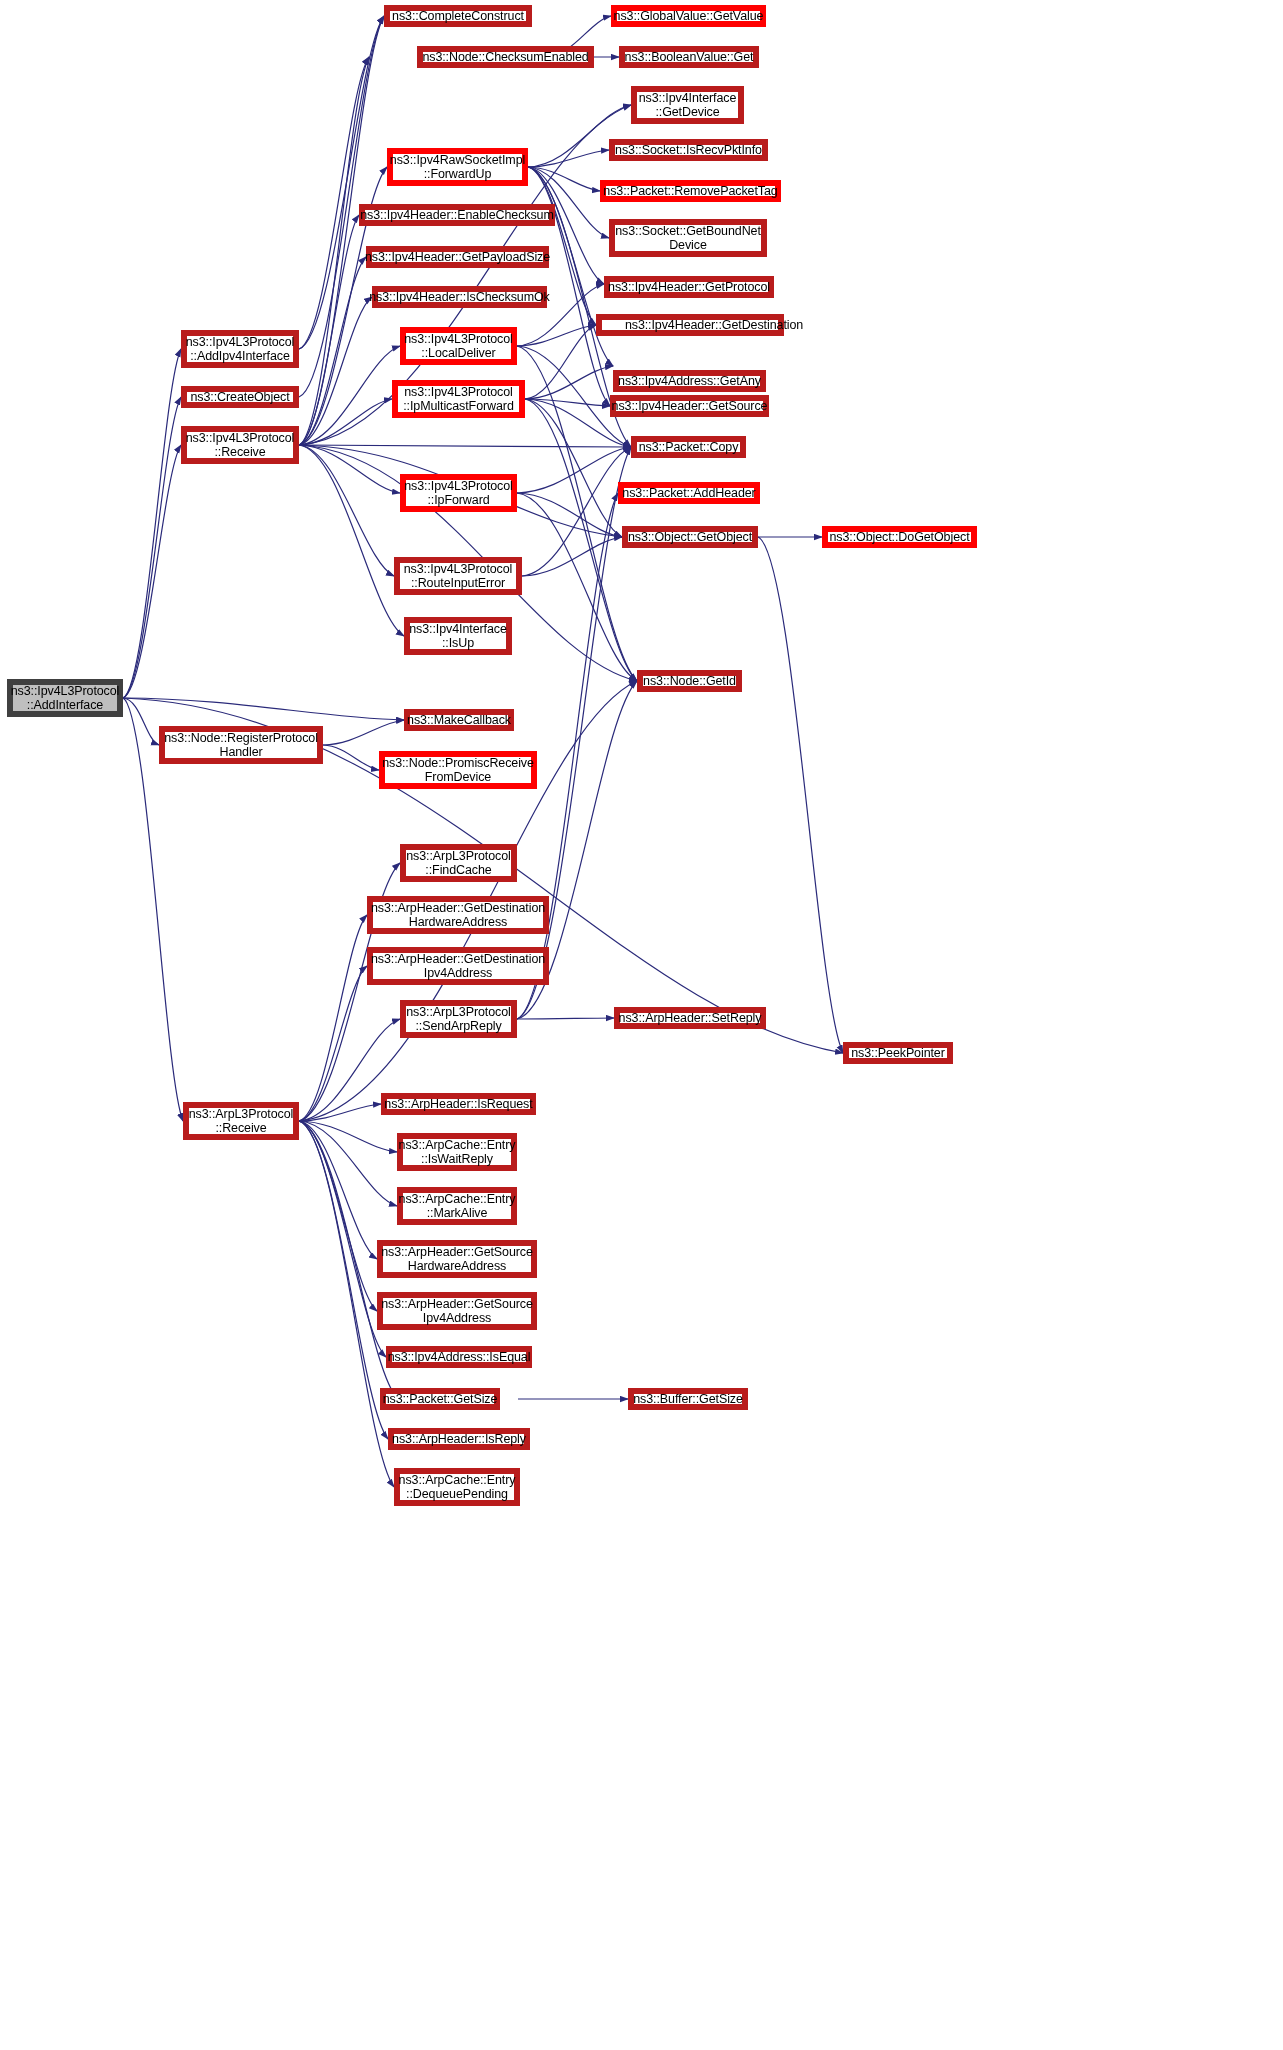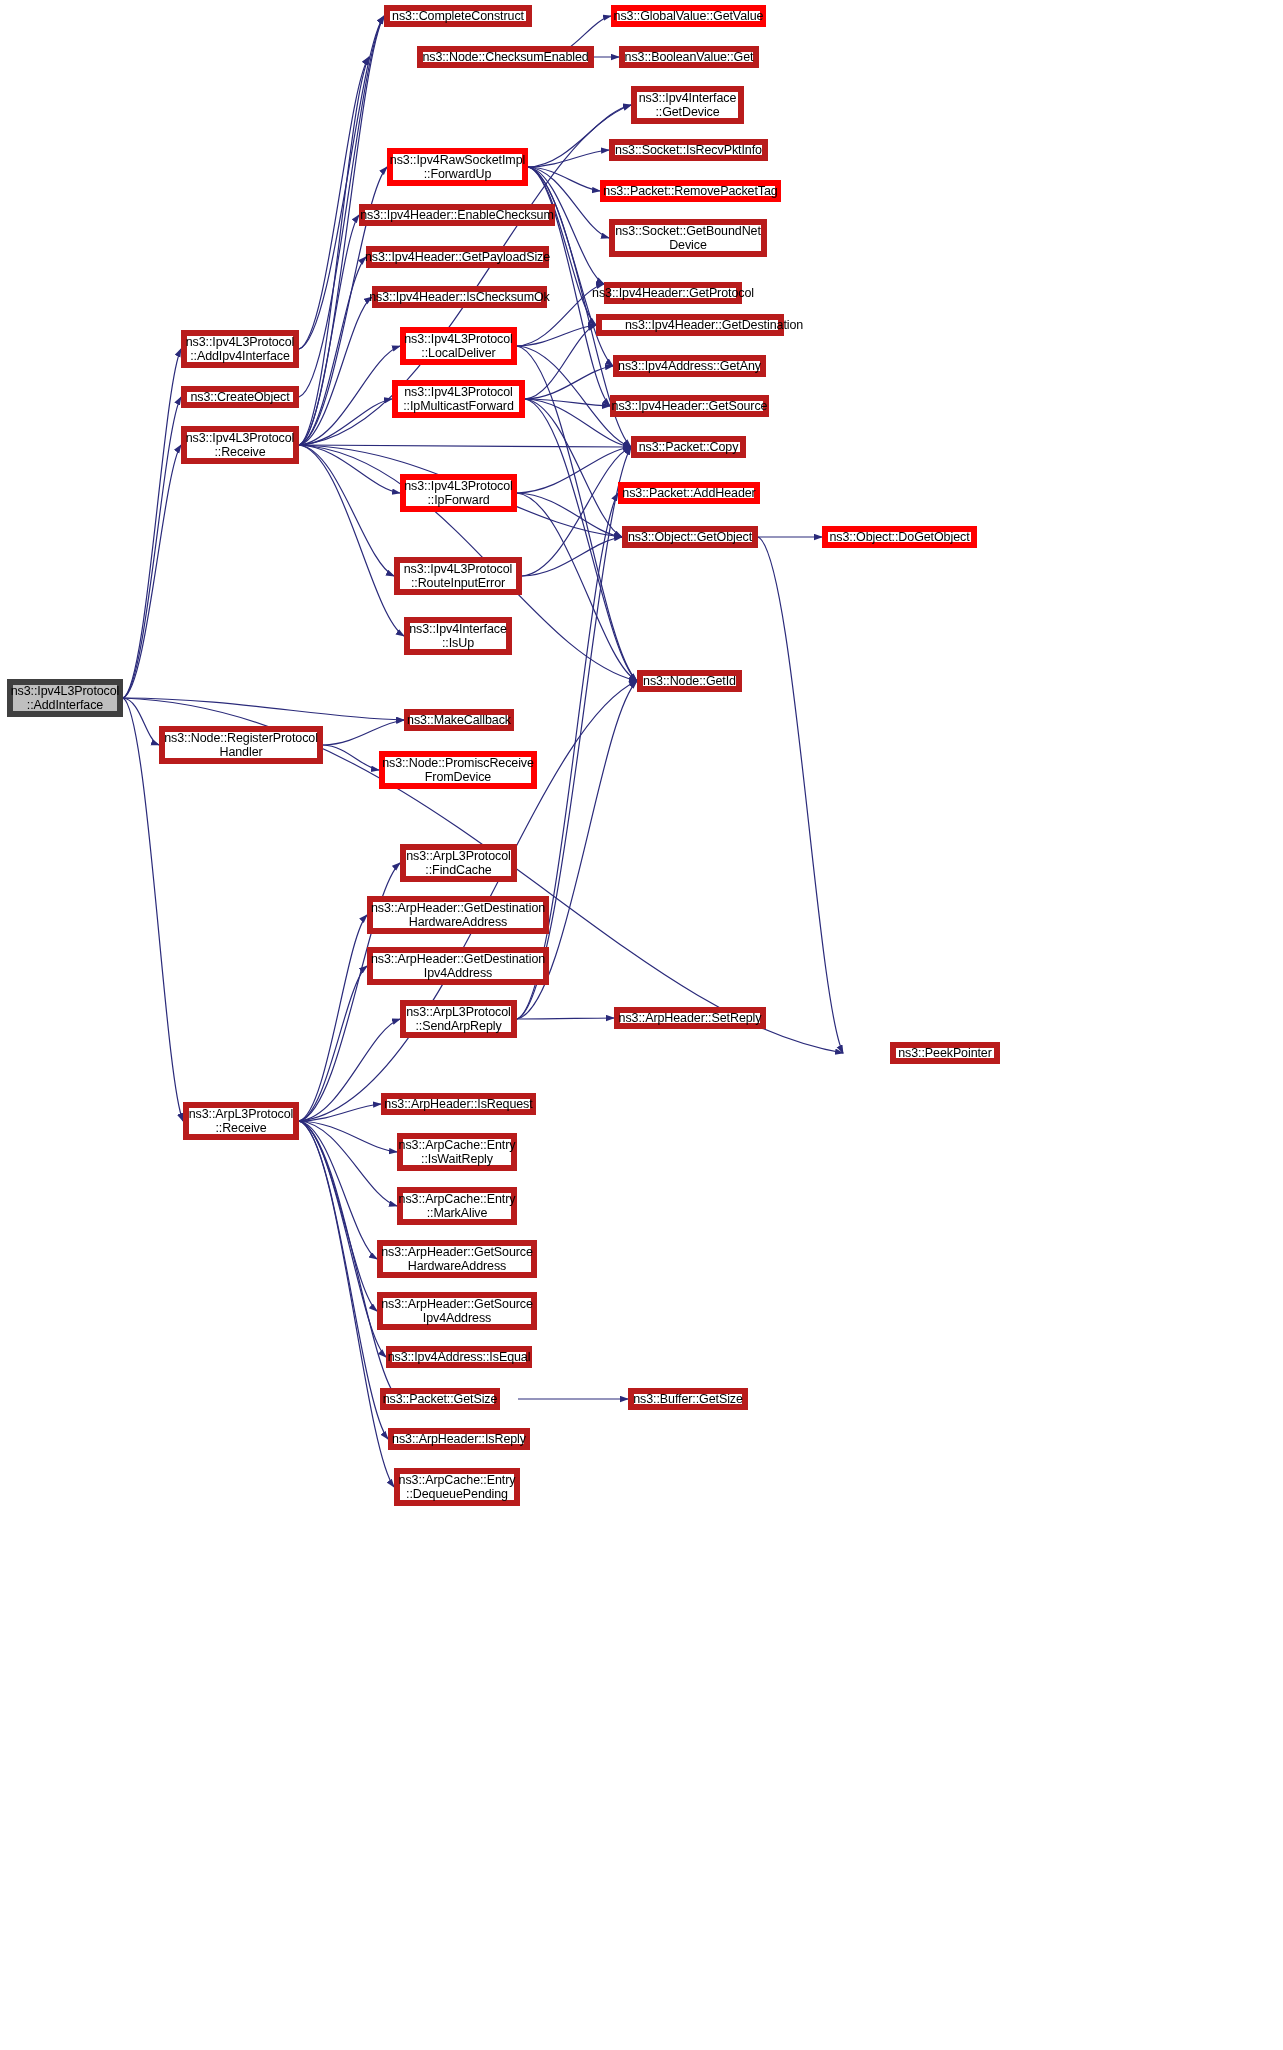--- a/index.html
+++ b/index.html
@@ -191,26 +191,26 @@
       <div class="node" style="left: 394px; top: 1468px; width: 126px; height: 38px;">ns3::ArpCache::Entry
 ::DequeuePending</div>
       <div class="node red" style="left: 611px; top: 5px; width: 155px; height: 22px;">ns3::GlobalValue::GetValue</div>
       <div class="node" style="left: 619px; top: 46px; width: 140px; height: 22px;">ns3::BooleanValue::Get</div>
       <div class="node" style="left: 631px; top: 86px; width: 113px; height: 38px;">ns3::Ipv4Interface
 ::GetDevice</div>
       <div class="node" style="left: 609px; top: 139px; width: 159px; height: 22px;">ns3::Socket::IsRecvPktInfo</div>
       <div class="node red" style="left: 600px; top: 180px; width: 181px; height: 22px;">ns3::Packet::RemovePacketTag</div>
       <div class="node" style="left: 609px; top: 219px; width: 158px; height: 38px;">ns3::Socket::GetBoundNet
 Device</div>
-      <div class="node" style="left: 604px; top: 282px; width: 138px; height: 22px;">ns3::Ipv4Header::GetProtocol</div>
+      <div class="node" style="left: 604px; top: 276px; width: 170px; height: 22px;">ns3::Ipv4Header::GetProtocol</div>
       <div class="node" style="left: 596px; top: 314px; width: 188px; height: 22px; padding-left: 48px;">ns3::Ipv4Header::GetDestination</div>
-      <div class="node" style="left: 613px; top: 355px; width: 153px; height: 22px;">ns3::Ipv4Address::GetAny</div>
+      <div class="node" style="left: 613px; top: 370px; width: 153px; height: 22px;">ns3::Ipv4Address::GetAny</div>
       <div class="node" style="left: 610px; top: 395px; width: 159px; height: 22px;">ns3::Ipv4Header::GetSource</div>
       <div class="node" style="left: 631px; top: 436px; width: 115px; height: 22px;">ns3::Packet::Copy</div>
       <div class="node red" style="left: 618px; top: 482px; width: 142px; height: 22px;">ns3::Packet::AddHeader</div>
       <div class="node" style="left: 622px; top: 526px; width: 136px; height: 22px; text-align: right;">ns3::Object::GetObject</div>
       <div class="node" style="left: 637px; top: 670px; width: 105px; height: 22px;">ns3::Node::GetId</div>
       <div class="node" style="left: 614px; top: 1007px; width: 152px; height: 22px;">ns3::ArpHeader::SetReply</div>
       <div class="node" style="left: 628px; top: 1388px; width: 120px; height: 22px;">ns3::Buffer::GetSize</div>
       <div class="node red" style="left: 822px; top: 526px; width: 155px; height: 22px;">ns3::Object::DoGetObject</div>
-      <div class="node" style="left: 843px; top: 1042px; width: 110px; height: 22px; margin-left: 47px;">ns3::PeekPointer</div>
+      <div class="node" style="left: 843px; top: 1042px; width: 110px; height: 22px;">ns3::PeekPointer</div>
     </div>
 </div>
 
 </body></html>

